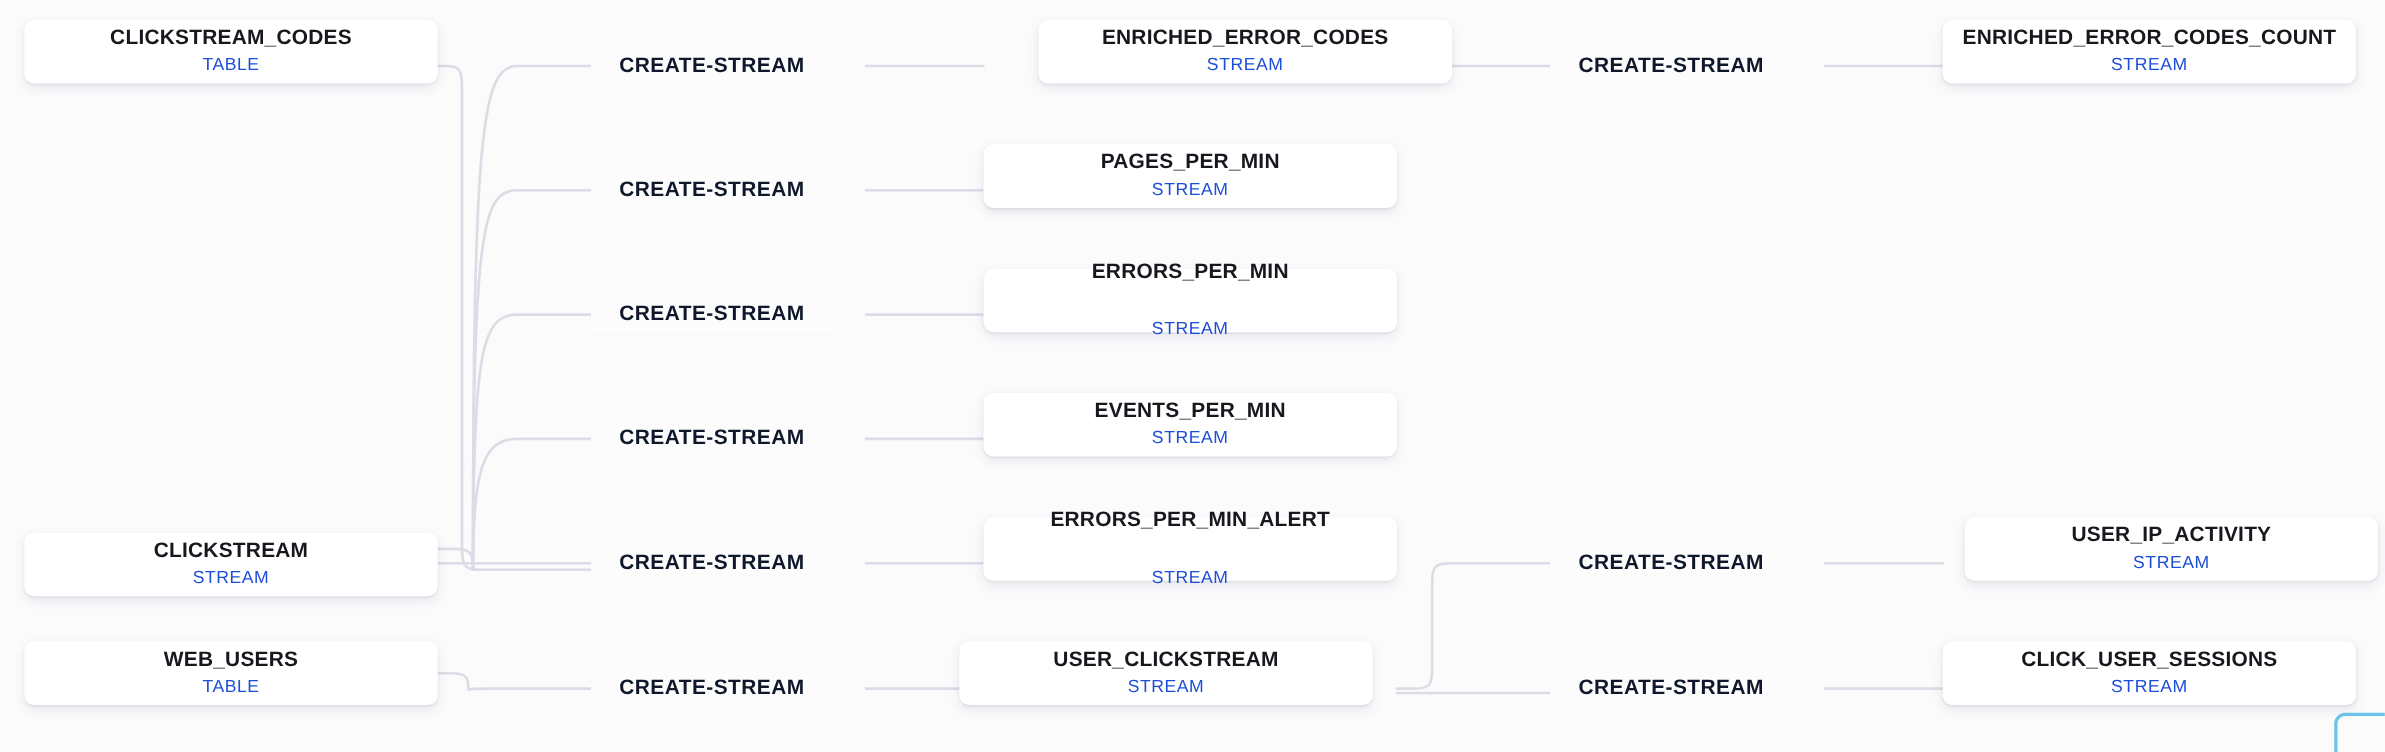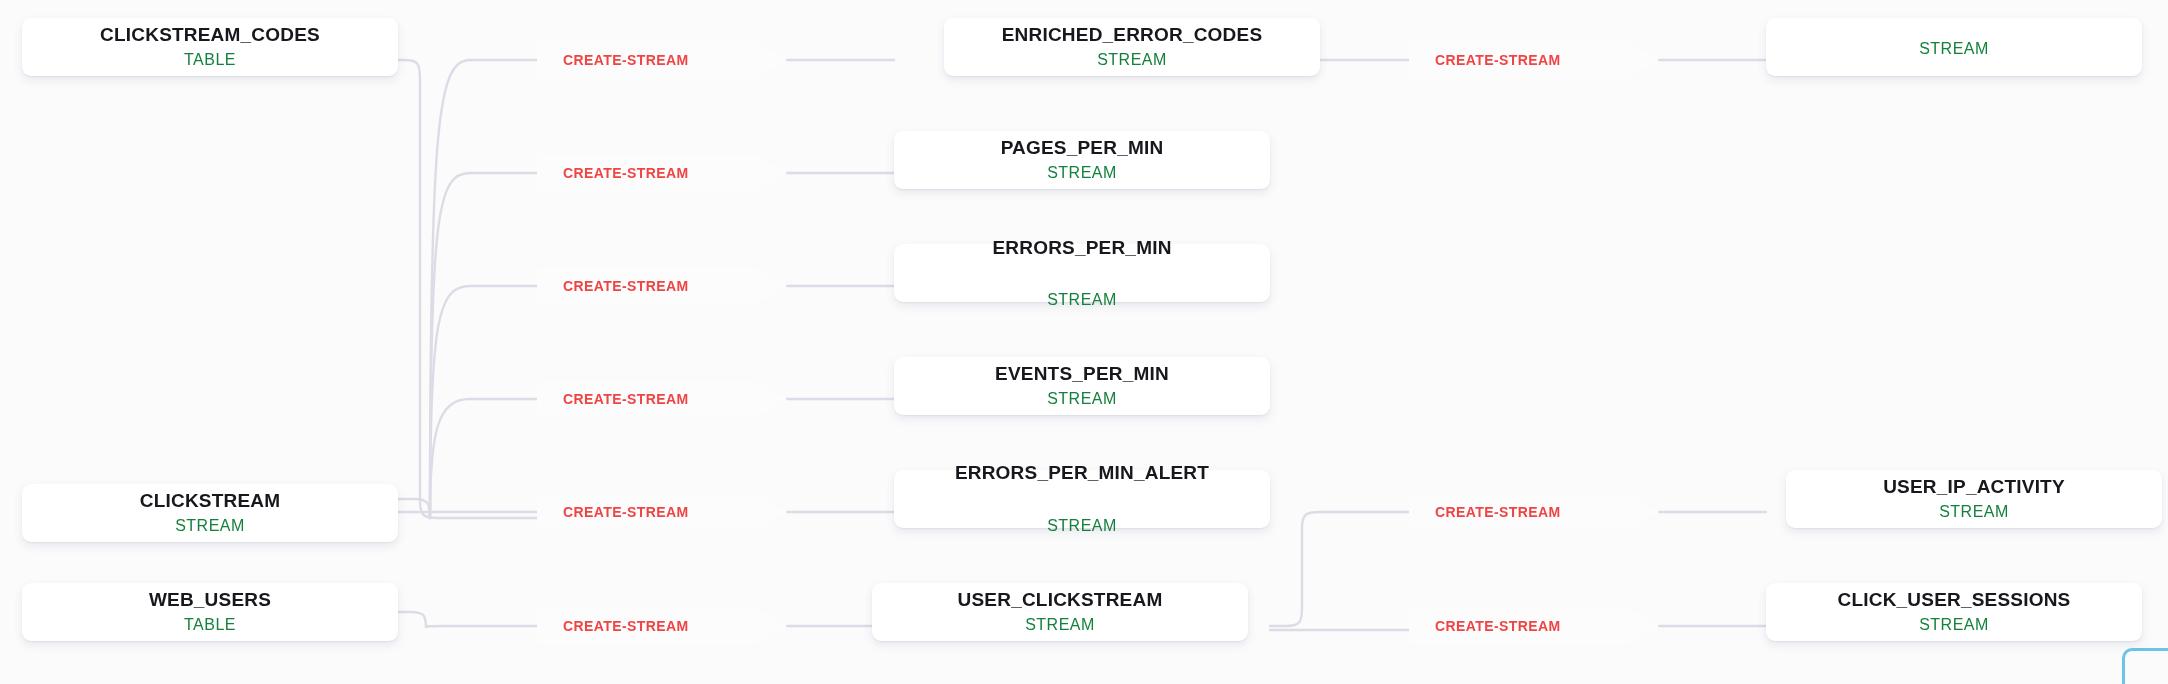--- a/index.html
+++ b/index.html
@@ -39,42 +39,42 @@
     font-weight: bold;
     color: #16181d;
     letter-spacing: 0.2px;
     line-height: 1.15;
     white-space: nowrap;
     text-align: right;
   }
   .node-subtitle {
     font-size: 16px;
     font-weight: normal;
-    color: #15803d;
+    color: #1d4ed8;
     letter-spacing: 0.5px;
     line-height: 1.15;
     margin-top: 5px;
     white-space: nowrap;
   }
   .op {
     position: absolute;
     z-index: 3;
     background: #fcfcfd;
     display: flex;
     align-items: center;
     justify-content: flex-start;
     filter: drop-shadow(0 1px 2px rgba(17,24,39,0.07))
             drop-shadow(0 3px 7px rgba(63,68,110,0.10));
     -webkit-clip-path: polygon(0 0, calc(100% - 30px) 0, 100% 50%, calc(100% - 30px) 100%, 0 100%);
     clip-path: polygon(0 0, calc(100% - 30px) 0, 100% 50%, calc(100% - 30px) 100%, 0 100%);
   }
   .op-label {
-    font-size: 14px;
+    font-size: 19px;
     font-weight: bold;
-    color: #ef4444;
+    color: #0f172a;
     letter-spacing: 0.4px;
     white-space: nowrap;
     padding-left: 26px;
   }
   .selection-edge {
     position: absolute;
     z-index: 2;
     border: 3px solid #6cc5e8;
     border-radius: 10px;
     background: transparent;
@@ -140,20 +140,21 @@
     </div>
     <div class="node" id="errors_per_min_alert" style="left: 894px; top: 470px; width: 376px; height: 58px; gap: 28px;">
       <div class="node-title">ERRORS_PER_MIN_ALERT</div>
       <div class="node-subtitle">STREAM</div>
     </div>
     <div class="node" id="user_clickstream" style="left: 872px; top: 583px; width: 376px; height: 58px;">
       <div class="node-title">USER_CLICKSTREAM</div>
       <div class="node-subtitle">STREAM</div>
     </div>
     <div class="node" id="enriched_error_codes_ct" style="left: 1766px; top: 18px; width: 376px; height: 58px;">
+      <div class="node-title">ENRICHED_ERROR_CODES_COUNT</div>
       <div class="node-subtitle">STREAM</div>
     </div>
     <div class="node" id="user_ip_activity" style="left: 1786px; top: 470px; width: 376px; height: 58px;">
       <div class="node-title">USER_IP_ACTIVITY</div>
       <div class="node-subtitle">STREAM</div>
     </div>
     <div class="node" id="click_user_sessions" style="left: 1766px; top: 583px; width: 376px; height: 58px;">
       <div class="node-title">CLICK_USER_SESSIONS</div>
       <div class="node-subtitle">STREAM</div>
     </div>

